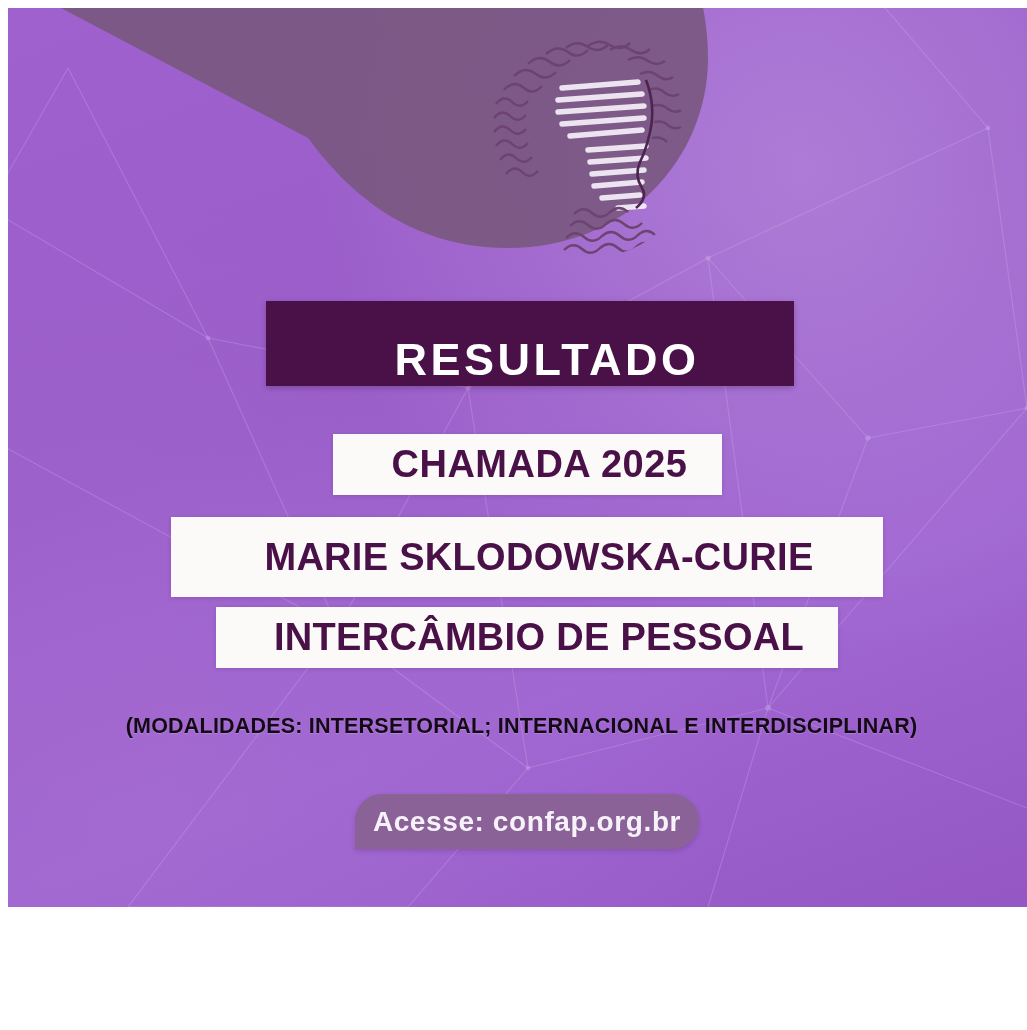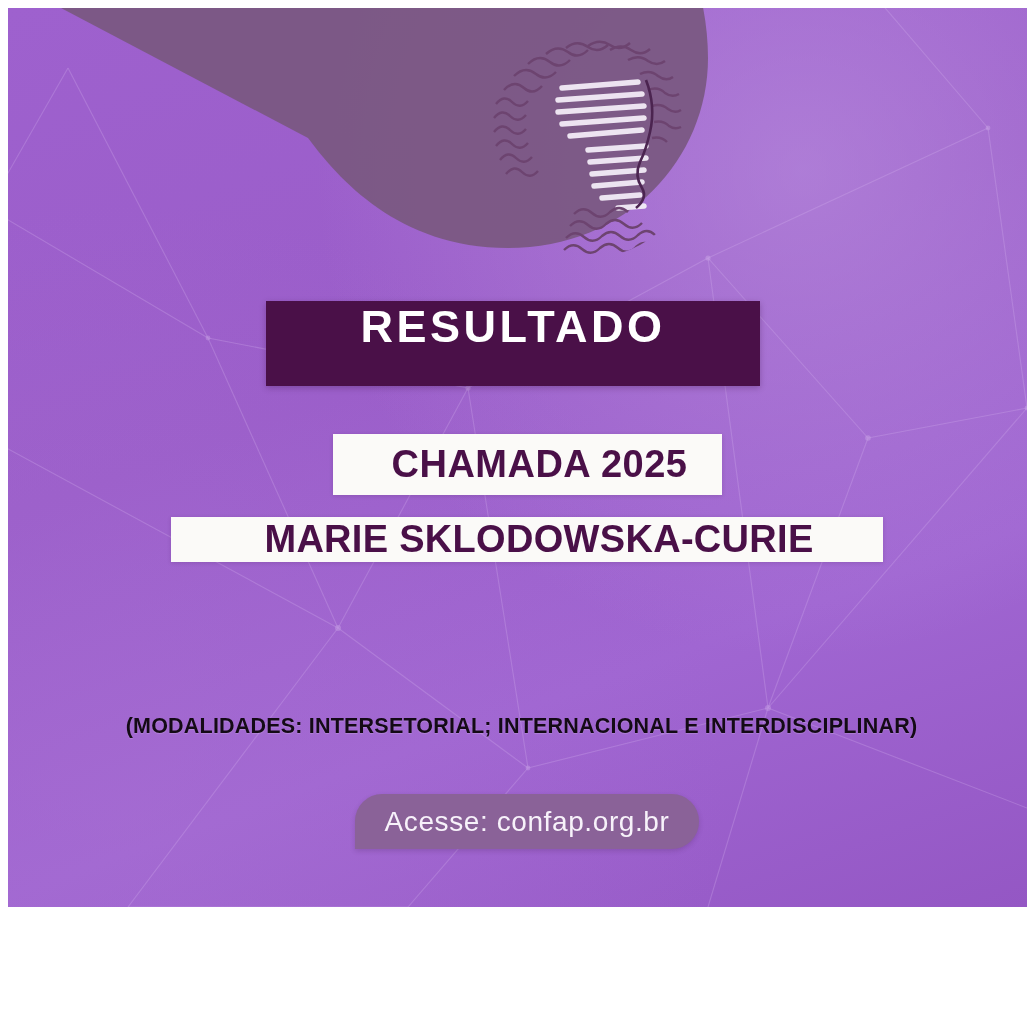--- a/index.html
+++ b/index.html
@@ -46,21 +46,21 @@
   .strokes line{stroke:#4b2450; stroke-width:2.1; stroke-linecap:round; opacity:.92;}
   .strokes .lite{stroke:#f3ecf7; stroke-width:5.5; opacity:.95;}
   .strokes .mid{stroke:#6d4470; stroke-width:2.4;}
 
   
   .banner-resultado{
     position:absolute; left:258px; top:293px;
     width:494px; height:85px;
     background:#4A1048;
     box-shadow:0 2px 6px rgba(50,10,55,.28);
-    display:flex; align-items:flex-start; justify-content:center;
+    display:flex; align-items:flex-end; justify-content:center;padding-left:34px;
   }
   .banner-resultado .txt{
     color:#ffffff;
     font-size:45px;
     font-weight:bold;
     letter-spacing:3.5px;
   }
 
   
   .wbox{
@@ -70,21 +70,21 @@
     color:#4A1048;
     font-weight:bold;
     box-shadow:0 1px 4px rgba(60,20,70,.18);
     padding-left:24px;
   }
   .wbox-chamada{
     left:325px; top:426px; width:365px; height:61px;
     font-size:38px; letter-spacing:.5px;
   }
   .wbox-marie{
-    left:163px; top:509px; width:688px; height:45px;
+    left:163px; top:509px; width:688px; height:80px;
     font-size:38px; letter-spacing:.3px;
   }
   .wbox-inter{
     left:208px; top:599px; width:598px; height:61px;
     font-size:38px; letter-spacing:.3px;
   }
 
   
   .modalities{
     position:absolute; left:0; top:706px; width:1027px;
@@ -101,21 +101,21 @@
     position:absolute; left:347px; top:786px;
     width:344px; height:55px;
     background:#8A6298;
     border-radius:27px 27px 27px 0;
     display:flex; align-items:center; justify-content:center;
     box-shadow:0 2px 5px rgba(60,25,70,.2);
   }
   .pill .txt{
     color:#F7F2FA;
     font-size:28px;
-    font-weight:normal;
+    font-weight:bold;
     letter-spacing:.6px;
   }
 
   
   .footer{
     position:absolute; left:0; top:907px;
     width:1027px; height:123px;
     background:#ffffff;
     display:flex; align-items:center;
   }
@@ -227,20 +227,23 @@
     </div>
 
     <div class="wbox wbox-chamada">
       <span>CHAMADA 2025</span>
     </div>
 
     <div class="wbox wbox-marie">
       <span>MARIE SKLODOWSKA-CURIE</span>
     </div>
 
+    <div class="wbox wbox-inter">
+      <span>INTERCÂMBIO DE PESSOAL</span>
+    </div>
 
     <div class="modalities">(MODALIDADES: INTERSETORIAL; INTERNACIONAL E INTERDISCIPLINAR)</div>
 
     <div class="pill">
       <span class="txt">Acesse: confap.org.br</span>
     </div>
 
   </div>
 
   <div class="footer">

